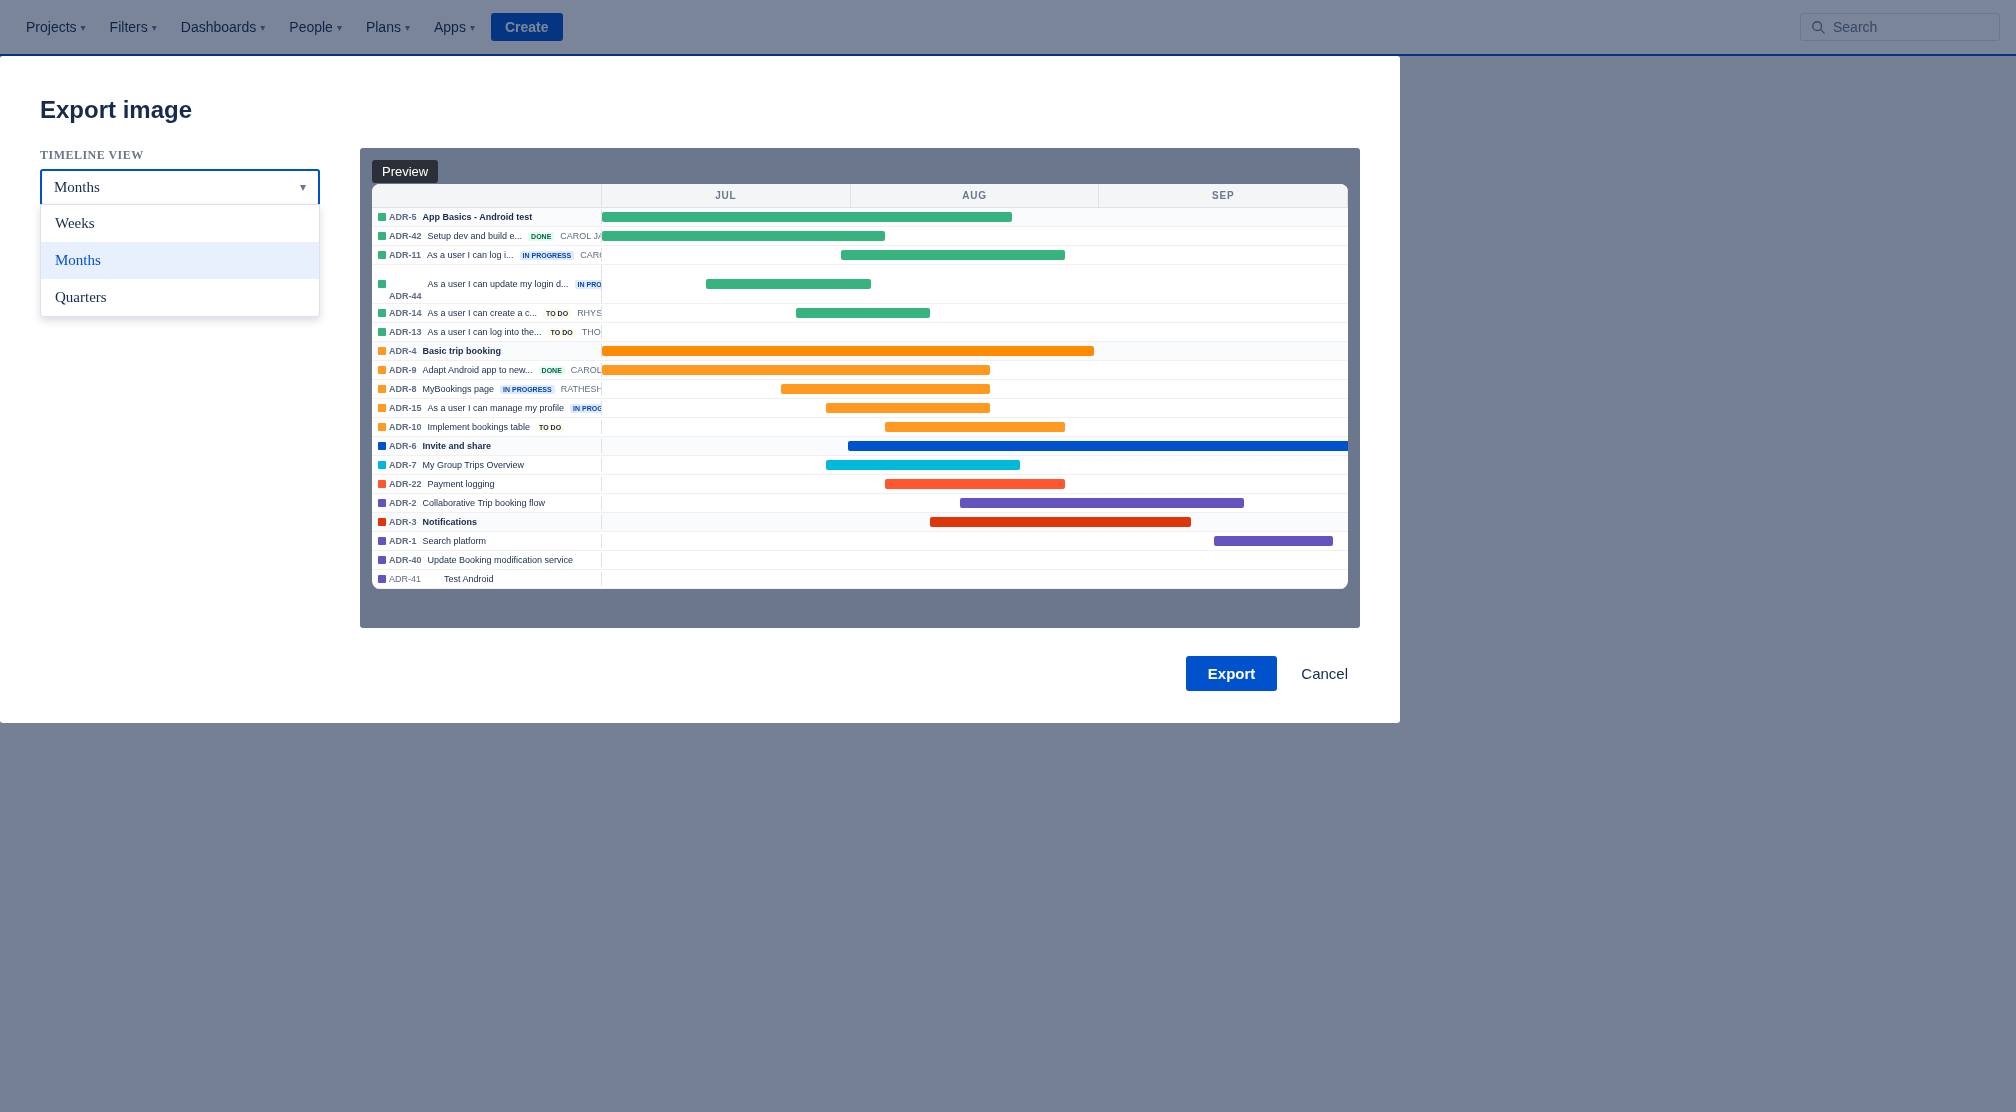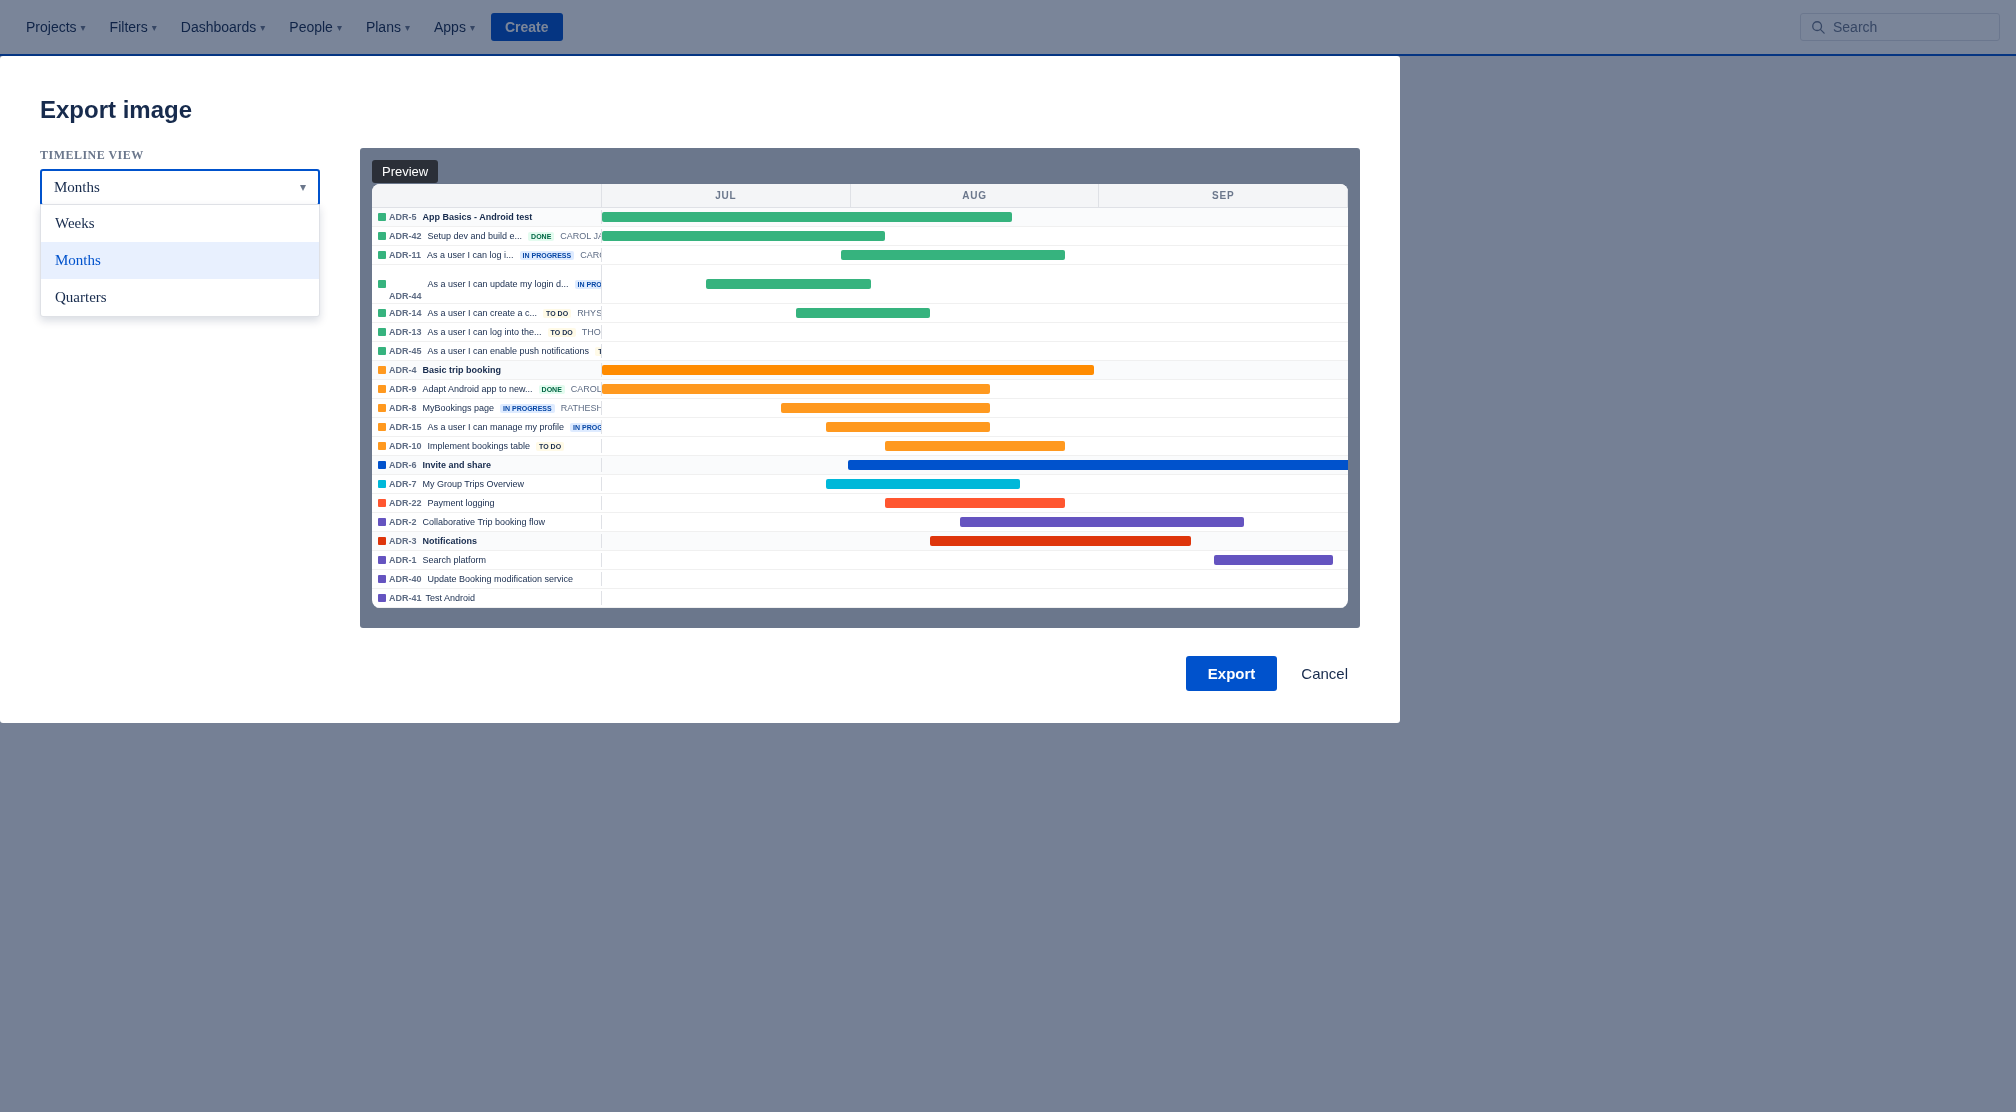--- a/index.html
+++ b/index.html
@@ -315,29 +315,20 @@
               <div class="gantt-row">
                 <div class="gantt-row-left">
                   <span class="icon-sq" style="background: rgb(54, 179, 126);"></span>
                   <span style="color: rgb(94, 108, 132); margin-right: 3px; font-weight: 600;">ADR-13</span>
                   <span>As a user I can log into the...</span>
                   <span class="tag tag-todo">TO DO</span>
                   <span style="color: rgb(94, 108, 132); margin-left: 3px;">THOMAS...</span>
                 </div>
                 <div class="gantt-row-bars"></div>
               </div>
-              <div class="gantt-row">
-                <div class="gantt-row-left">
-                  <span class="icon-sq" style="background: rgb(54, 179, 126);"></span>
-                  <span style="color: rgb(94, 108, 132); margin-right: 3px; font-weight: 600;">ADR-45</span>
-                  <span>As a user I can enable push notifications</span>
-                  <span class="tag tag-todo">TO DO</span>
-                </div>
-                <div class="gantt-row-bars"></div>
-              </div>
               <div class="gantt-row section-row">
                 <div class="gantt-row-left">
                   <span class="icon-sq" style="background: rgb(255, 153, 31);"></span>
                   <span style="color: rgb(94, 108, 132); margin-right: 3px; font-weight: 600;">ADR-4</span>
                   <span>Basic trip booking</span>
                 </div>
                 <div class="gantt-row-bars">
                   <div class="bar" style="left: 0%; width: 66%; background: rgb(255, 139, 0); height: 10px; top: 4px;"></div>
                 </div>
               </div>
@@ -451,21 +442,21 @@
                 <div class="gantt-row-left">
                   <span class="icon-sq" style="background: rgb(101, 84, 192);"></span>
                   <span style="color: rgb(94, 108, 132); margin-right: 3px; font-weight: 600;">ADR-40</span>
                   <span>Update Booking modification service</span>
                 </div>
                 <div class="gantt-row-bars"></div>
               </div>
               <div class="gantt-row">
                 <div class="gantt-row-left">
                   <span class="icon-sq" style="background: rgb(101, 84, 192);"></span>
-                  <span style="color: rgb(94, 108, 132); margin-right: 1px; font-weight: 700;">ADR-41</span>
+                  <span style="color: rgb(94, 108, 132); margin-right: 20px; font-weight: 400;">ADR-41</span>
                   <span>Test Android</span>
                 </div>
                 <div class="gantt-row-bars"></div>
               </div>
             </div>
         </div>
       </div>
     </div>
 
     <div class="modal-footer">

